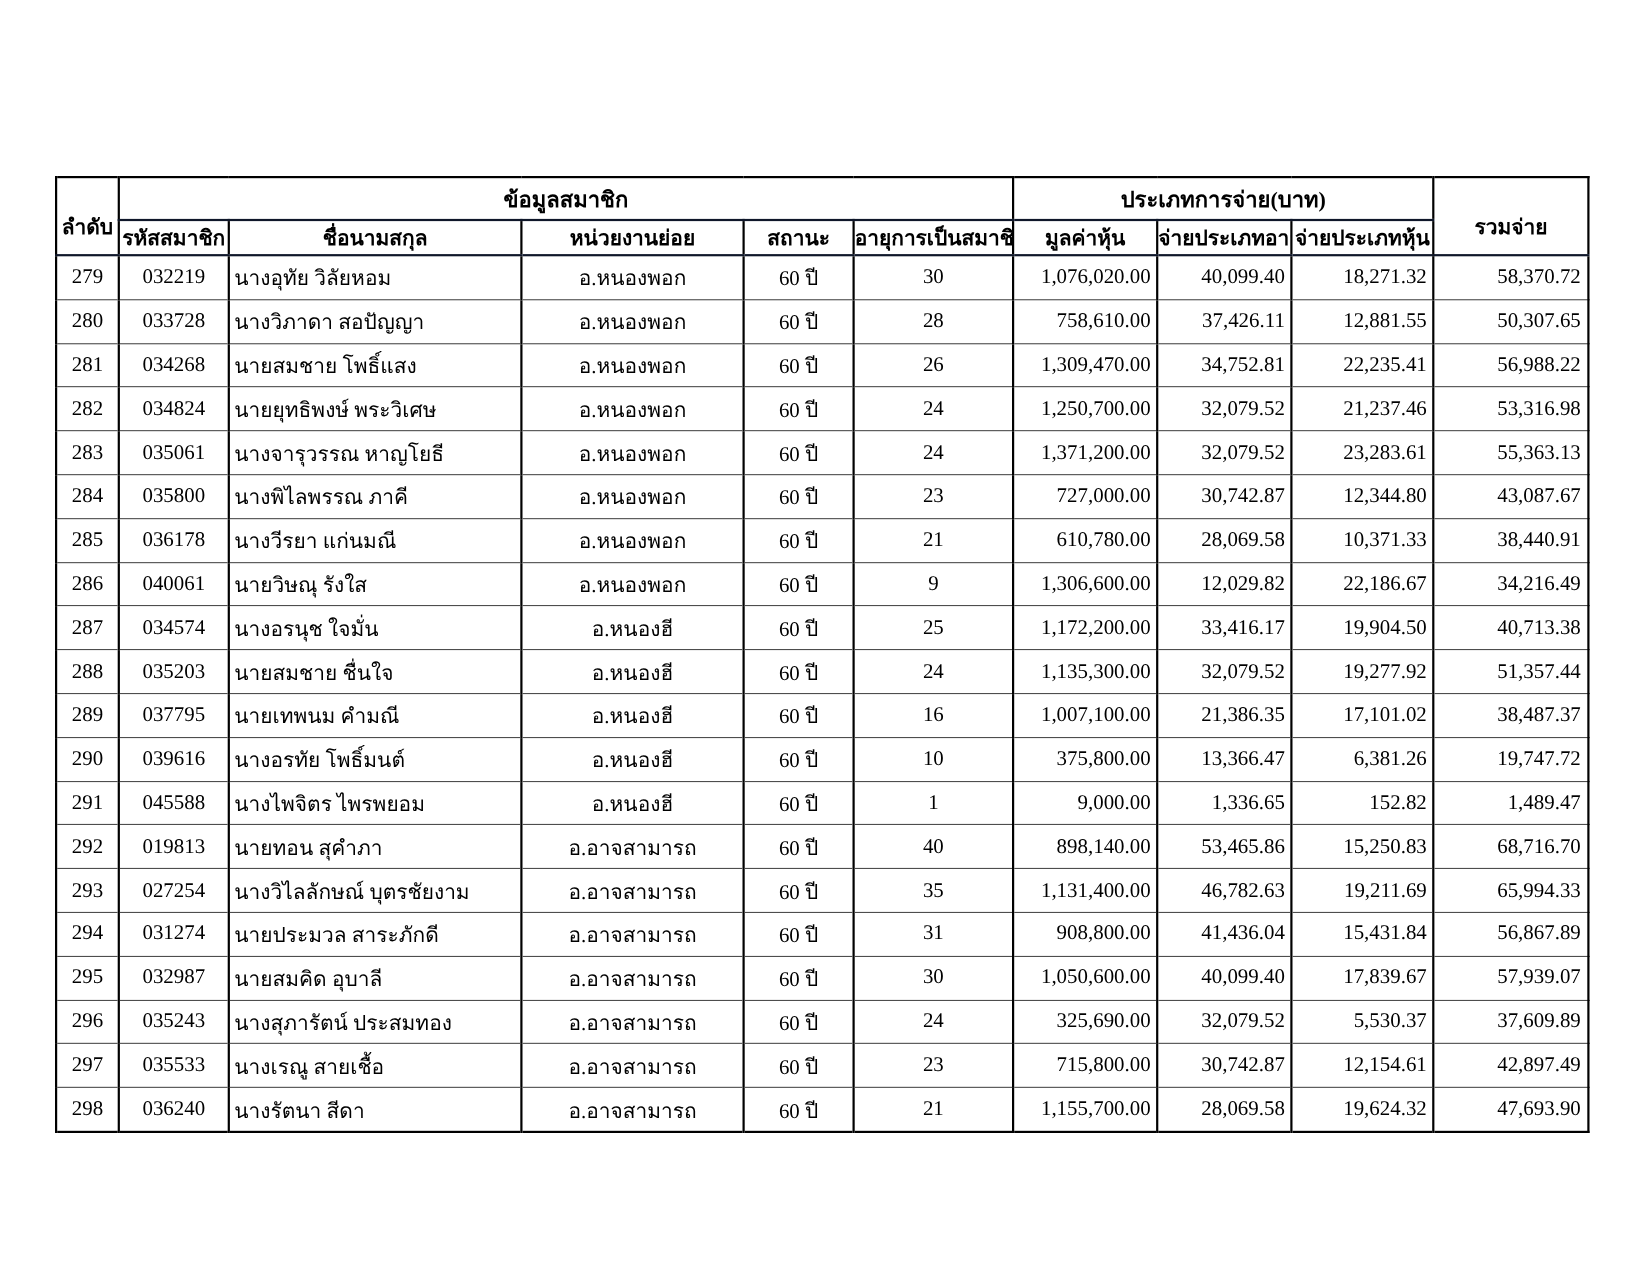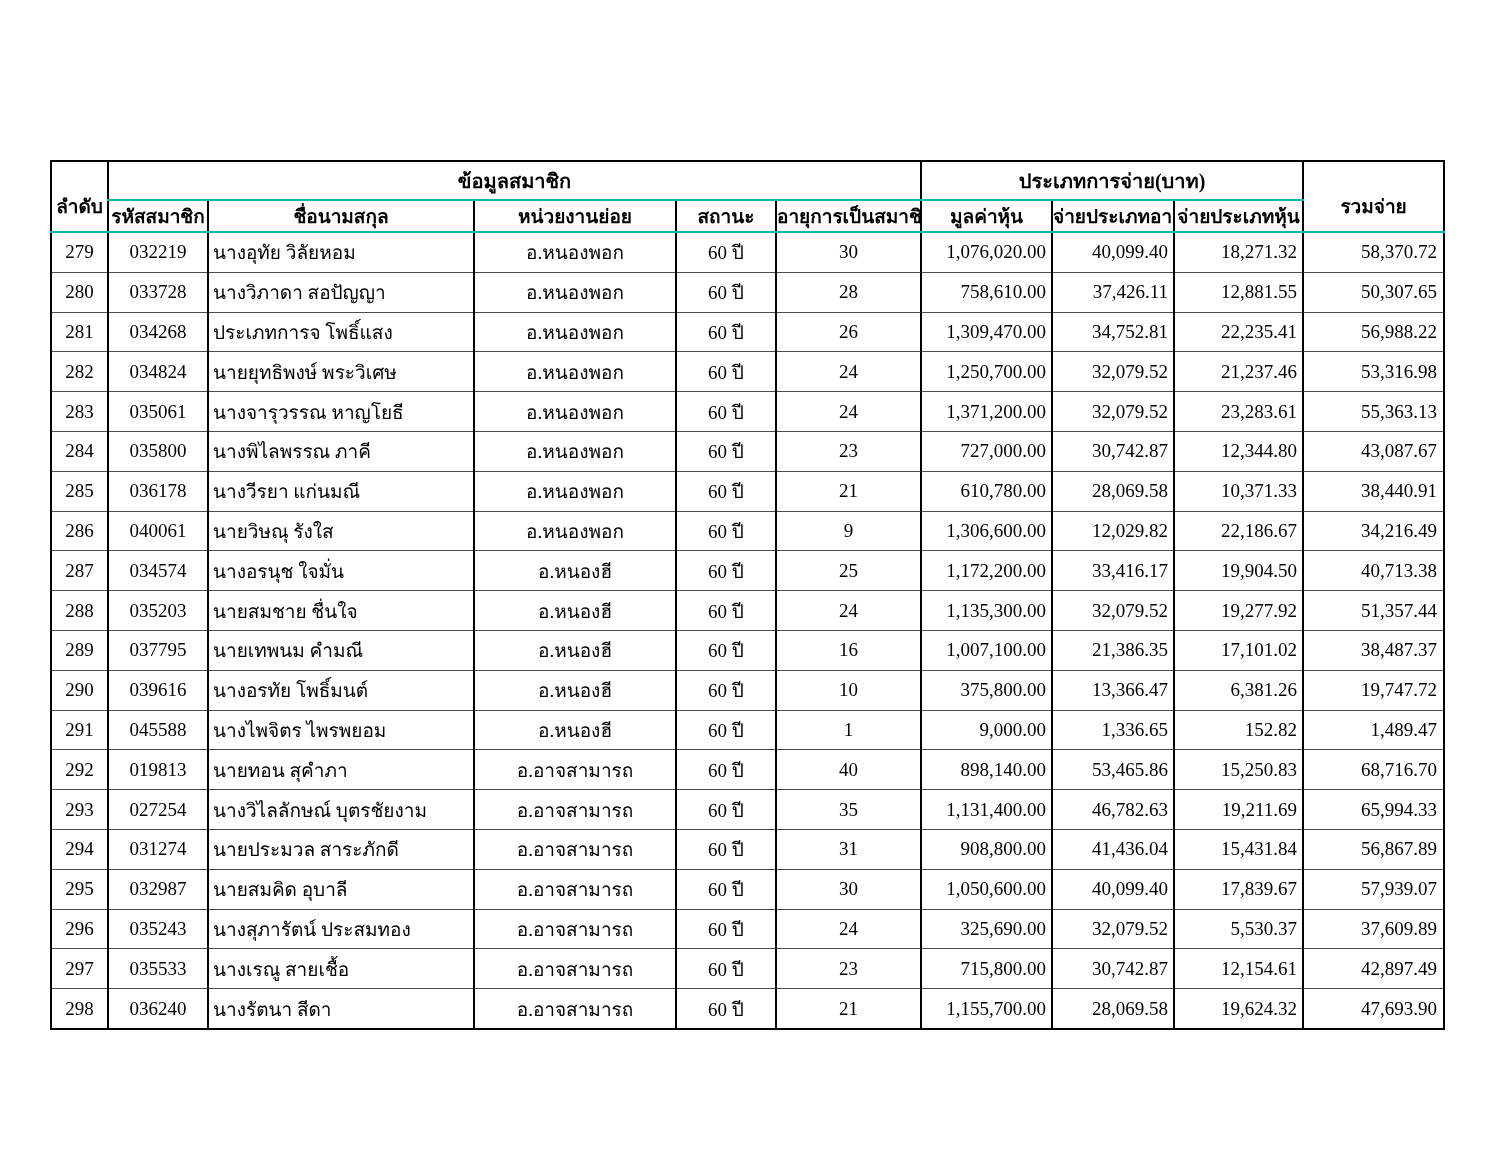--- a/index.html
+++ b/index.html
@@ -30,21 +30,21 @@
     font-size: 19px;
   }
   th, td {
     border-left: 2px solid #000;
     vertical-align: middle;
     padding: 0;
     overflow: hidden;
     white-space: nowrap;
   }
   thead th {
-    border-bottom: 2px solid #14b8a6;
+    border-bottom: 2px solid #0f172a;
     font-weight: bold;
     text-align: center;
   }
   tr.h1 { height: 39px; }
   tr.h1 th.grp { font-size: 20px; }
   tr.h2 { height: 28px; }
   thead th.span2 {
     vertical-align: bottom;
     padding-bottom: 10px;
     margin-left: 48px;
@@ -114,21 +114,21 @@
           <td class="c">60 ปี</td>
           <td class="c">28</td>
           <td class="r">758,610.00</td>
           <td class="r">37,426.11</td>
           <td class="r">12,881.55</td>
           <td class="r last">50,307.65</td>
         </tr>
         <tr>
           <td class="c">281</td>
           <td class="c">034268</td>
-          <td class="l">ประเภทการจ โพธิ์แสง</td>
+          <td class="l">นายสมชาย โพธิ์แสง</td>
           <td class="c">อ.หนองพอก</td>
           <td class="c">60 ปี</td>
           <td class="c">26</td>
           <td class="r">1,309,470.00</td>
           <td class="r">34,752.81</td>
           <td class="r">22,235.41</td>
           <td class="r last">56,988.22</td>
         </tr>
         <tr>
           <td class="c">282</td>

